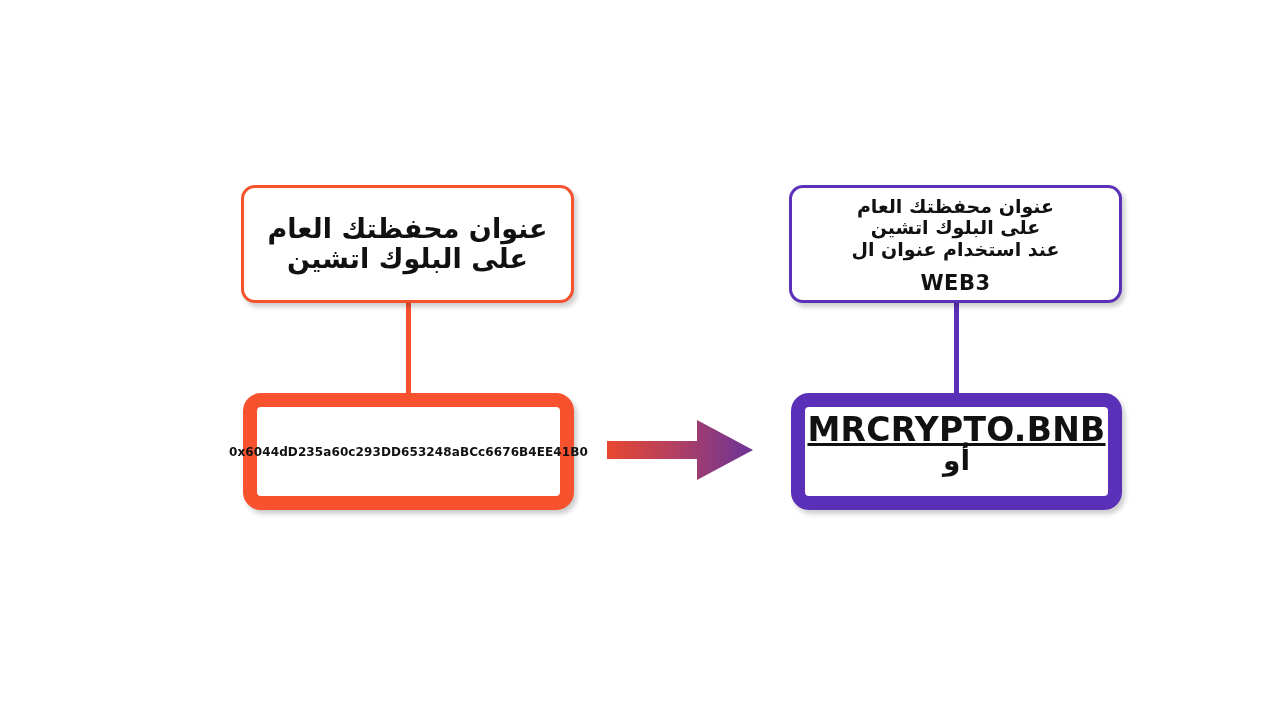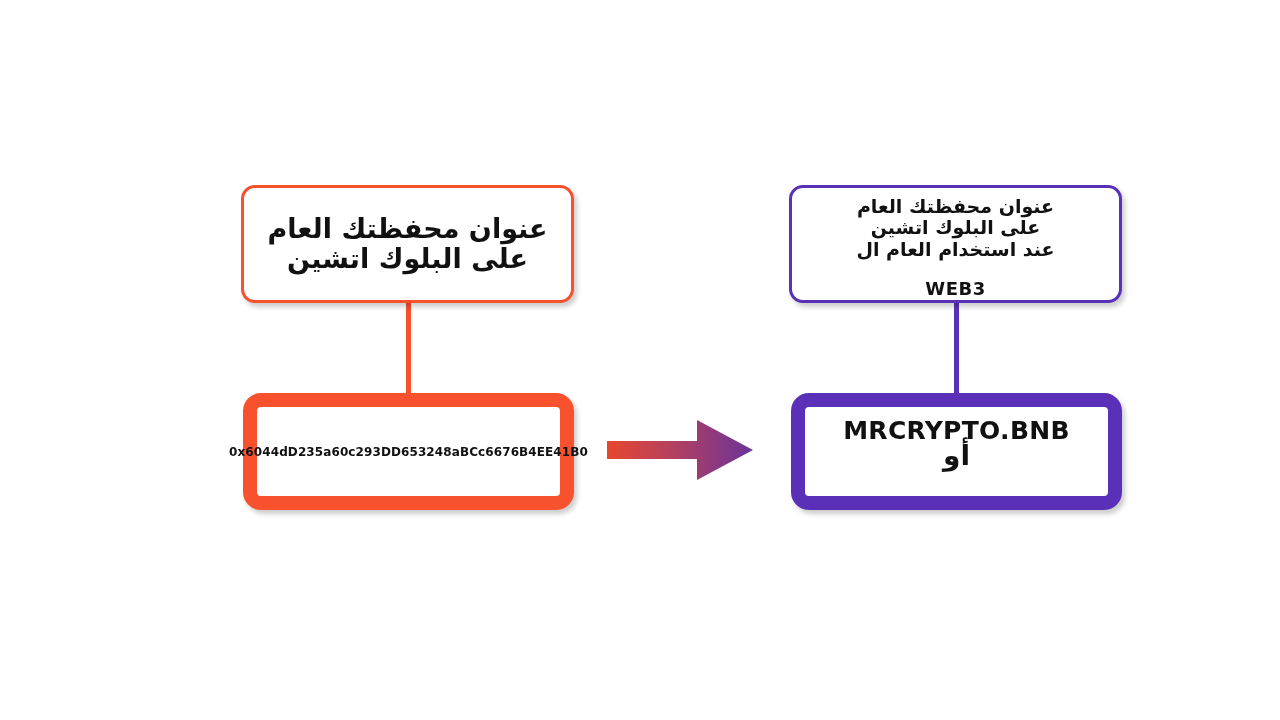--- a/index.html
+++ b/index.html
@@ -115,28 +115,29 @@
   .arabic-lg { font-size: 27px; }
   .arabic-sm { font-size: 19px; }
 
   .latin {
     font-weight: bold;
     color: #111111;
     text-align: center;
     white-space: nowrap;
   }
   .web3-label {
-    font-size: 18px;
+    font-size: 21px;
     letter-spacing: 0.5px;
-    margin-top: 18px;
+    margin-top: 11px;
   }
   .domain-label {
-    font-size: 25px;
+    font-size: 33px;
     letter-spacing: 0.3px;
     line-height: 1.1;
+    text-decoration: underline;
   }
   .domain-or {
     font-size: 28px;
     font-weight: bold;
     direction: rtl;
     line-height: 1.0;
     margin-top: -2px;
   }
   .domain-gap { height: 16px; }
 
@@ -184,21 +185,21 @@
         <stop offset="45%" stop-color="#B44060"></stop>
         <stop offset="100%" stop-color="#6B3399"></stop>
       </linearGradient>
     </defs>
     <path d="M0,23 L90,23 L90,2 L146,32 L90,62 L90,41 L0,41 Z" fill="url(#arrowGrad)"></path>
   </svg>
 
   <div class="node node-thin" id="node-web3-title">
     <div class="arabic arabic-sm">عنوان محفظتك العام</div>
     <div class="arabic arabic-sm">على البلوك اتشين</div>
-    <div class="arabic arabic-sm">عند استخدام العام ال</div>
+    <div class="arabic arabic-sm">عند استخدام عنوان ال</div>
     <div class="latin web3-label">WEB3</div>
   </div>
 
   <div class="node node-thick" id="node-web3-domains">
     <div class="latin domain-label">MRCRYPTO.BNB</div>
     <div class="arabic domain-or">أو</div>
     <div class="domain-gap"></div>
   </div>
 
 </div>

